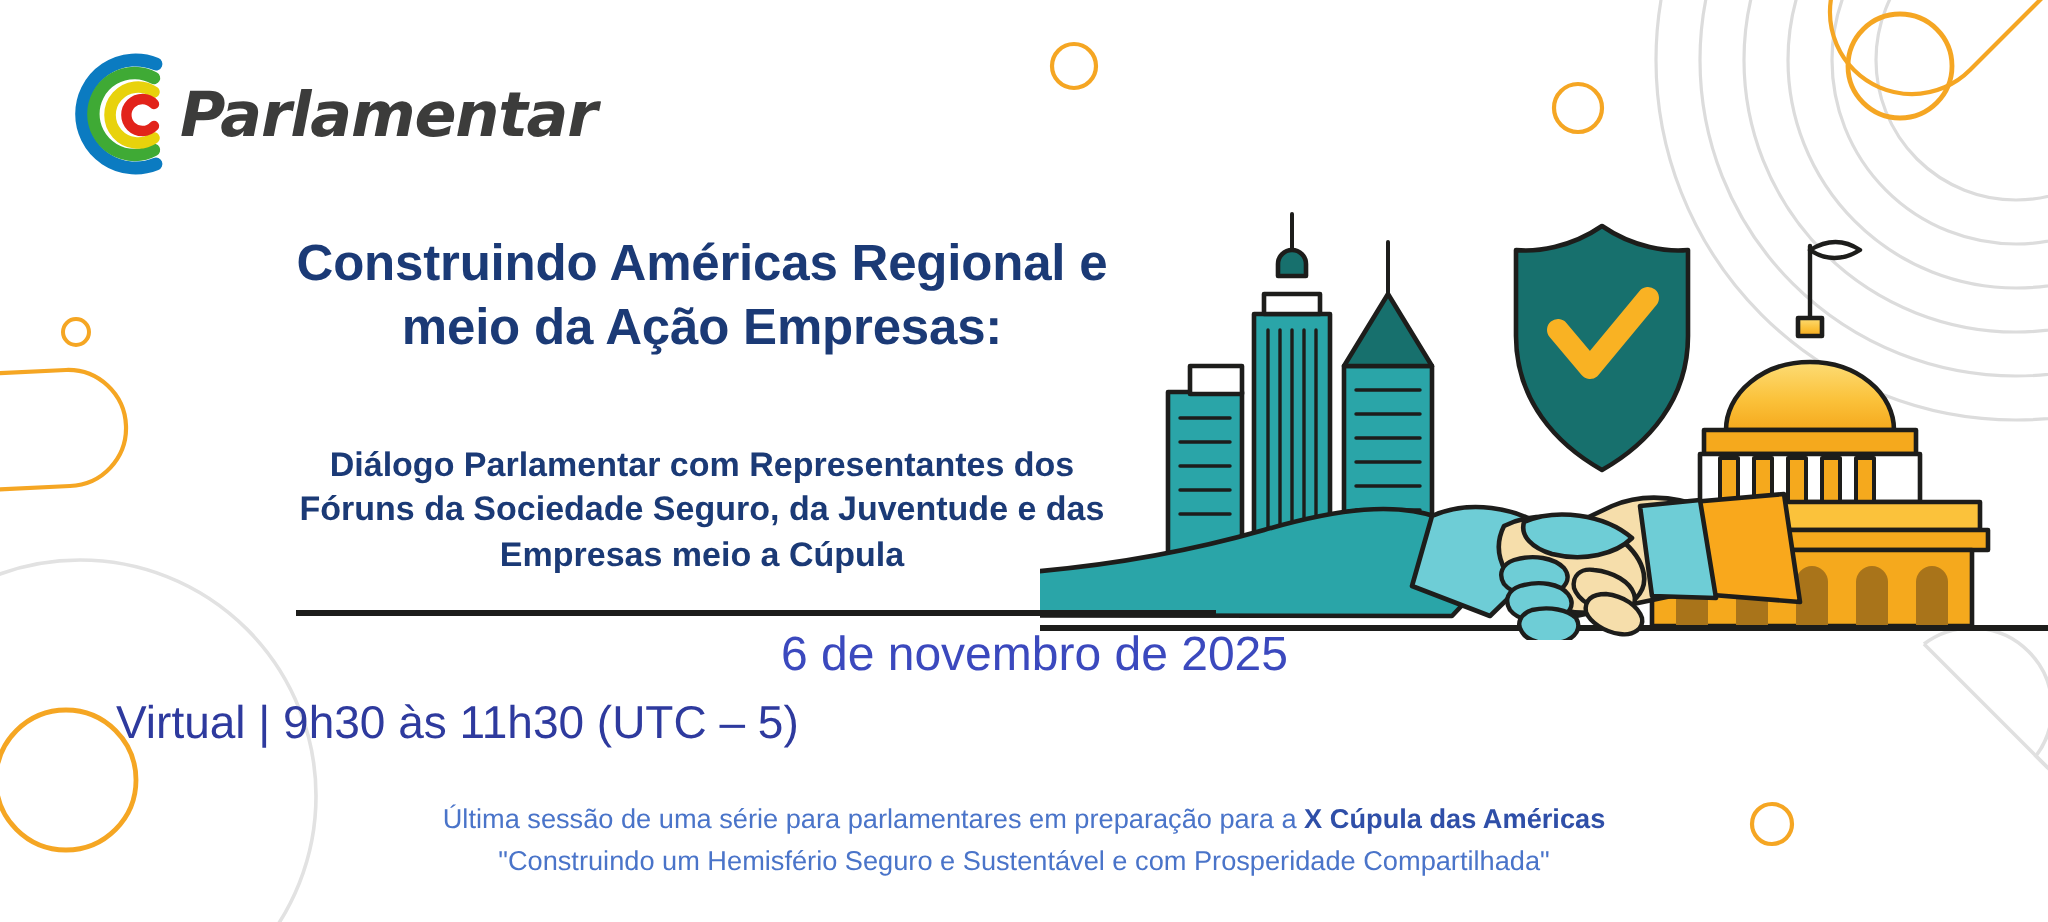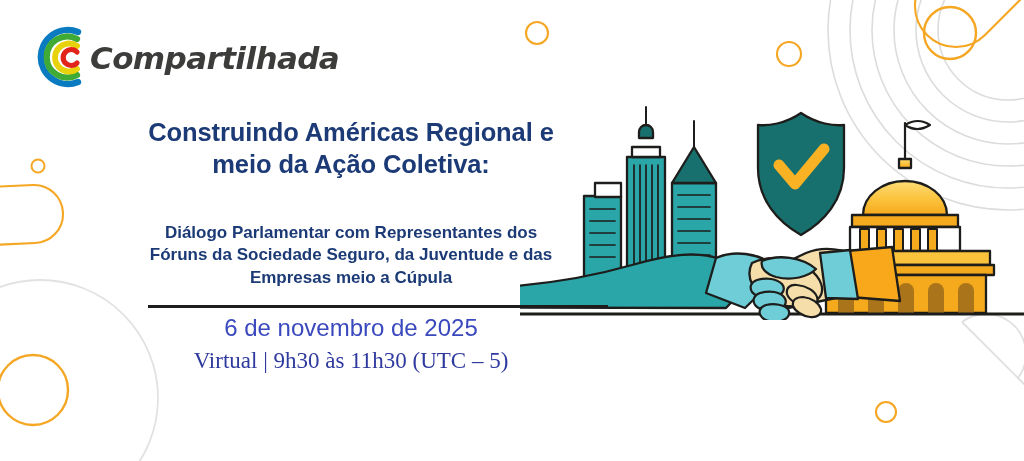--- a/index.html
+++ b/index.html
@@ -37,27 +37,27 @@
     position:absolute; left:58px; top:222px; width:586px;
     text-align:center; color:#1b3a76;
     font-size:17px; font-weight:bold; line-height:1.31;
   }
   #rule {
     position:absolute; left:148px; top:305px; width:460px; height:3px;
     background:#1d1d1b;
   }
   #date {
     position:absolute; left:58px; top:313px; width:586px;
-    text-align:center; color:#3b49be;
+    text-align:right; color:#3b49be;
     font-size:24px; line-height:1.25; font-weight:normal;
   }
   #place {
     position:absolute; left:58px; top:347px; width:586px;
-    text-align:center; color:#2e3a9e;
-    font-size:23px; line-height:1.25; font-weight:normal;font-family:Liberation Serif, serif;
+    color:#2e3a9e;
+    font-size:23px; line-height:1.25; font-weight:normal;
   }
   #footnote {
     position:absolute; left:62px; top:399px; width:900px;
     text-align:center; color:#4a74c9;
     font-size:13.6px; line-height:1.55;
   }
   #footnote b { color:#2f4fa8; font-weight:bold; }
   #footnote .ln { display:block; white-space:nowrap; }
 </style>
 </head>
@@ -101,21 +101,21 @@
 
   <div id="logo">
     <svg id="logo-mark" viewBox="0 0 62 62" xmlns="http://www.w3.org/2000/svg">
       <g fill="none" stroke-linecap="round">
         <path d="M46 6 A27 27 0 1 0 46 56" stroke="#0b7bc1" stroke-width="6.4"></path>
         <path d="M45 13 A20.5 20.5 0 1 0 45 49" stroke="#3faa35" stroke-width="6.2"></path>
         <path d="M45 20 A14 14 0 1 0 45 43" stroke="#e8d20c" stroke-width="5.8"></path>
         <path d="M45 26 A8 8 0 1 0 45 37" stroke="#e2231a" stroke-width="5.2"></path>
       </g>
     </svg>
-    <div id="logo-word">Compartilhada</div>
+    <div id="logo-word">Parlamentar</div>
   </div>
 
   <svg id="art-svg" viewBox="0 0 504 225" xmlns="http://www.w3.org/2000/svg">
     <defs>
       <linearGradient id="domeGrad" x1="0" y1="0" x2="0" y2="1">
         <stop offset="0" stop-color="#fddc75"></stop>
         <stop offset="0.55" stop-color="#fbc23b"></stop>
         <stop offset="1" stop-color="#f5a91d"></stop>
       </linearGradient>
     </defs>
@@ -223,28 +223,32 @@
 
         <path d="M326 156 L372 152 L380 206 L330 202 Z" fill="#f9a81c"></path>
 
         <path d="M300 158 L330 155 L338 204 L306 203 Z" fill="#6ecdd6"></path>
       </g>
     </g>
   </svg>
 
   <div id="title">
     <div>Construindo Américas Regional e</div>
-    <div>meio da Ação Coletiva:</div>
+    <div>meio da Ação Empresas:</div>
   </div>
 
   <div id="subtitle">
     <div>Diálogo Parlamentar com Representantes dos</div>
     <div>Fóruns da Sociedade Seguro, da Juventude e das</div>
     <div>Empresas meio a Cúpula</div>
   </div>
 
   <div id="rule"></div>
 
   <div id="date">6 de novembro de 2025</div>
   <div id="place">Virtual | 9h30 às 11h30 (UTC – 5)</div>
 
+  <div id="footnote">
+    <span class="ln"><span>Última sessão de uma série para parlamentares em preparação para a </span><b>X Cúpula das Américas</b></span>
+    <span class="ln">"Construindo um Hemisfério Seguro e Sustentável e com Prosperidade Compartilhada"</span>
+  </div>
 
 </div>
 
 </body></html>

